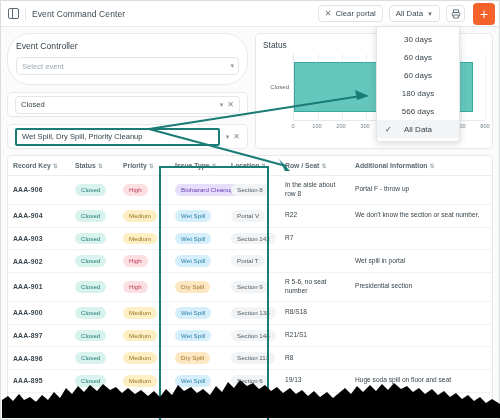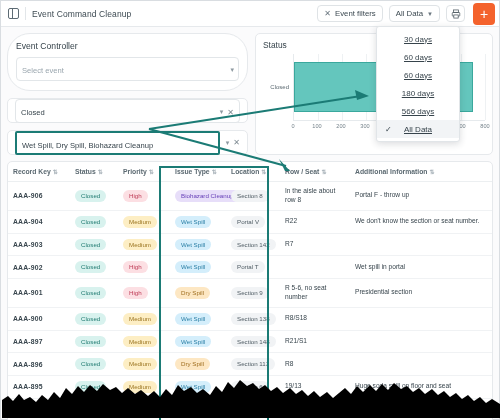--- a/index.html
+++ b/index.html
@@ -41,35 +41,35 @@
     line-height:1; cursor:pointer; margin-left:2px; font-weight:300;
   }
   
   .dropdown {
     position:absolute; top:25px; right:39px; width:84px;
     background:#fff; border:1px solid #e1e5e8; border-radius:3px;
     box-shadow:0 2px 7px rgba(30,40,50,.16); z-index:40; padding:3px 0;
   }
   .dd-item {
     height:18px; display:flex; align-items:center; justify-content:center;
-    font-size:8px; color:#36434b; cursor:pointer; position:relative;text-decoration:underline;
+    font-size:8px; color:#36434b; cursor:pointer; position:relative;
   }
   .dd-item.selected { background:#f2f4f6; }
   .dd-check { position:absolute; left:8px; font-size:8px; color:#36434b; }
   
   .content { display:flex; padding:6px; gap:7px; }
   .card {
     background:#fff; border:1px solid #e6e9ec; border-radius:5px;
   }
   .left-col { width:241px; display:flex; flex-direction:column; gap:7px; }
   .ctrl-card { padding:7px 8px 9px;border-radius:23px; }
   .ctrl-title { font-size:8.6px; color:#36434b; margin-bottom:6px; }
   .field {
-    height:24px; border:1px solid #e2e6e9; border-radius:4px; background:#fff;
-    display:flex; align-items:flex-start; padding:8px 5px; font-size:7.6px; color:#36434b;
+    height:18px; border:1px solid #e2e6e9; border-radius:4px; background:#fff;
+    display:flex; align-items:center; padding:0 5px; font-size:7.6px; color:#36434b;
   }
   .field.placeholder { color:#9aa6ae; }
   .field .fspacer { flex:1; }
   .stepper { font-size:7px; color:#8d99a1; letter-spacing:-1px; }
   .fclose { font-size:8px; color:#7e8a92; margin-left:5px; cursor:pointer; }
   .filter-row { height:25px; display:flex; align-items:center; padding:0 7px; }
   .filter-row .field { flex:1; }
   .hl-box { border:2px solid #1b7b75; border-radius:2px; }
   
   .chart-card { flex:1; padding:6px 7px 2px; }
@@ -121,26 +121,26 @@
   .crowd { position:absolute; left:1px; right:1px; bottom:1px; height:42px; z-index:28; }
 </style>
 </head>
 <body>
 
 <div class="app">
 
   <div class="topbar">
     <div class="panel-icon"></div>
     <div class="divider-v"></div>
-    <div class="app-title">Event Command Cleanup</div>
+    <div class="app-title">Event Command Center</div>
     <div class="spacer"></div>
 
     <div class="tb-btn">
       <span class="xmark">✕</span>
-      <span>Event filters</span>
+      <span>Clear portal</span>
     </div>
 
     <div class="tb-btn">
       <span>All Data</span>
       <span class="caret">▼</span>
     </div>
 
     <div class="icon-btn">
       <svg width="10" height="10" viewBox="0 0 16 16">
         <rect x="4" y="1.5" width="8" height="4" fill="none" stroke="#4a565e" stroke-width="1.2"></rect>
@@ -171,21 +171,21 @@
         <div class="field">
           <span>Closed</span>
           <span class="fspacer"></span>
           <span class="stepper">▾</span>
           <span class="fclose">✕</span>
         </div>
       </div>
 
       <div class="card filter-row">
         <div class="field hl-box">
-          <span>Wet Spill, Dry Spill, Biohazard Cleanup</span>
+          <span>Wet Spill, Dry Spill, Priority Cleanup</span>
           <span class="fspacer"></span>
         </div>
         <span class="stepper" style="margin-left:6px">▾</span>
         <span class="fclose">✕</span>
       </div>
 
     </div>
 
     <div class="card chart-card">
       <div class="chart-title">Status</div>

